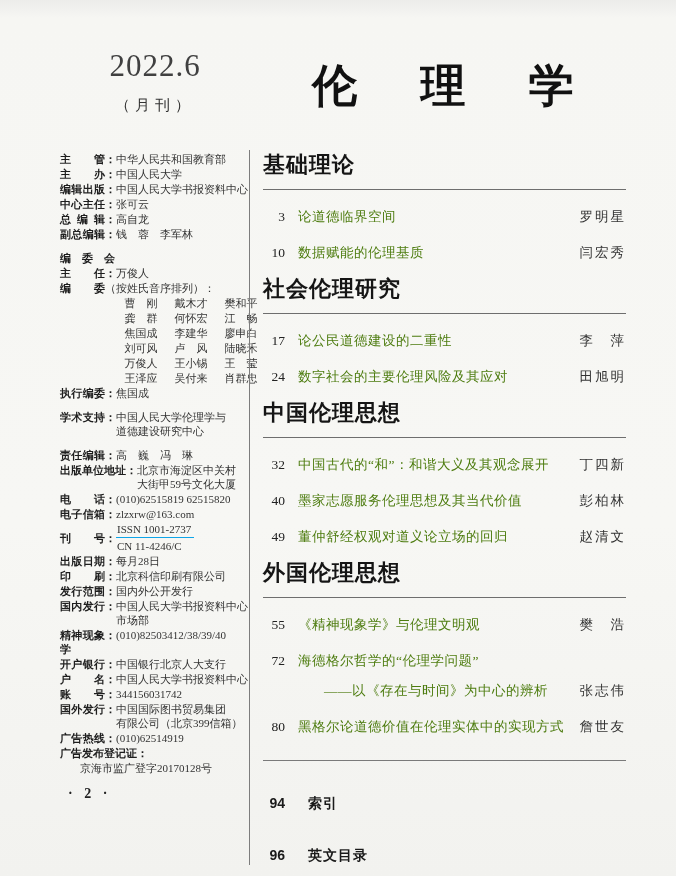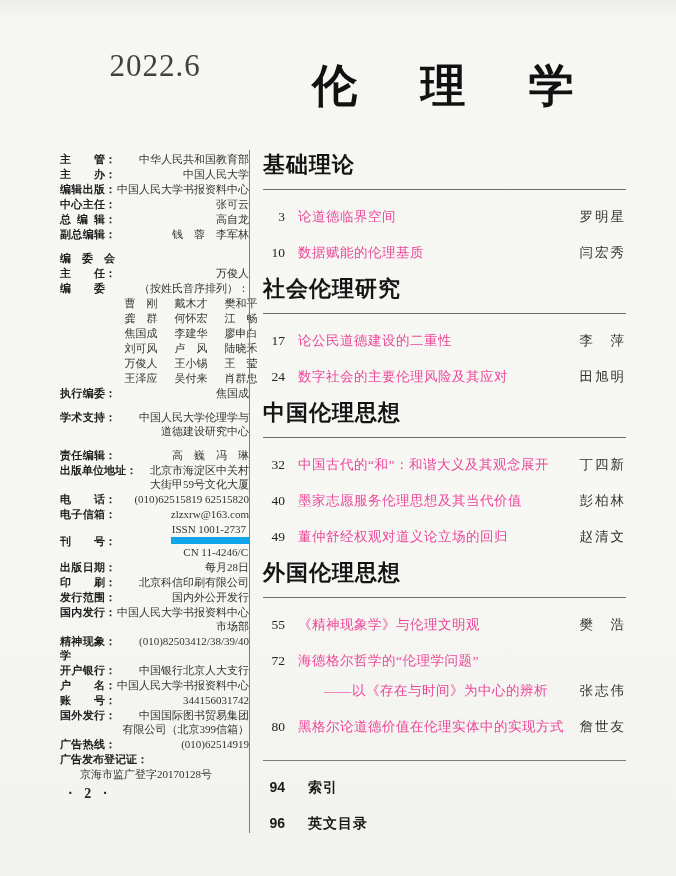--- a/index.html
+++ b/index.html
@@ -31,62 +31,63 @@
   .right{flex:1;border-left:1px solid #7d7d7d;padding-left:13px;min-height:622px;}
 
   
   .row{display:flex;margin-bottom:1px;}
   .k{
     flex:none;width:45px;font-family:"Liberation Sans",sans-serif;font-weight:700;
     color:#1e1e1e;text-align:justify;text-align-last:justify;
   }
   .k.k-auto{width:auto;text-align-last:auto;}
   .c{flex:none;font-family:"Liberation Sans",sans-serif;font-weight:700;color:#1e1e1e;}
-  .v{flex:1;color:#333;text-align:right;}
+  .v{flex:1;color:#333;}
   .gap{height:9px;}
   .bhead{font-family:"Liberation Sans",sans-serif;font-weight:700;color:#1e1e1e;margin-bottom:1px;}
   .names{display:grid;grid-template-columns:repeat(3,50px);padding-left:56px;color:#333;text-align:center;}
   .names span{line-height:15px;}
   .frac{display:inline-block;}
-  .frac .top{display:block;border-bottom:7px solid #0ea5e9;padding:0 3px 1px 1px;}
+  .frac .top{display:block;border-bottom:1px solid #0ea5e9;padding:0 3px 1px 1px;}
   .frac .bot{display:block;padding:1px 1px 0 1px;}
   .row.mid{align-items:center;}
   .cont{padding-left:20px;color:#333;margin-bottom:1px;}
 
   
   .sec{margin-top:12px;}
   .sec:first-child{margin-top:0;}
   .sec-head{
     font-family:"Liberation Sans",sans-serif;font-weight:700;
     font-size:22px;color:#151515;letter-spacing:1px;
     padding-bottom:9px;border-bottom:1.5px solid #6e6e6e;
   }
   .art{display:flex;margin-top:17px;line-height:19px;font-size:13.5px;}
   .art .no{flex:none;width:22px;text-align:right;color:#222;}
-  .art .t{flex:1;padding-left:13px;letter-spacing:0.5px;color:#ec4899;}
+  .art .t{flex:1;padding-left:13px;letter-spacing:0.5px;color:#4d7c0f;}
   .art .t.subt{padding-left:39px;letter-spacing:0.5px;}
   .art .au{flex:none;padding-left:8px;white-space:nowrap;letter-spacing:2px;color:#333;}
   .art.subrow{margin-top:11px;}
   .toc-rule{border-top:1.5px solid #7a7a7a;margin-top:24px;}
-  .back{display:flex;margin-top:17px;line-height:19px;font-size:14px;
+  .back{display:flex;margin-top:33px;line-height:19px;font-size:14px;
         font-family:"Liberation Sans",sans-serif;font-weight:700;color:#1a1a1a;}
   .back .no{flex:none;width:22px;text-align:right;}
   .back .t{padding-left:23px;letter-spacing:1px;}
 
   
   .folio{position:absolute;left:68px;top:786px;font-size:14px;font-weight:700;letter-spacing:4px;color:#222;}
 </style>
 </head>
 <body>
 
 <div class="page">
 
   <div class="hdr">
     <div class="issue-wrap">
       <div class="issue">2022.6</div>
+      <div class="freq">（月刊）</div>
     </div>
     <div class="jtitle">伦 理 学</div>
   </div>
 
   <div class="cols">
 
     <div class="left">
 
       <div class="row">
         <span class="k">主管</span>

